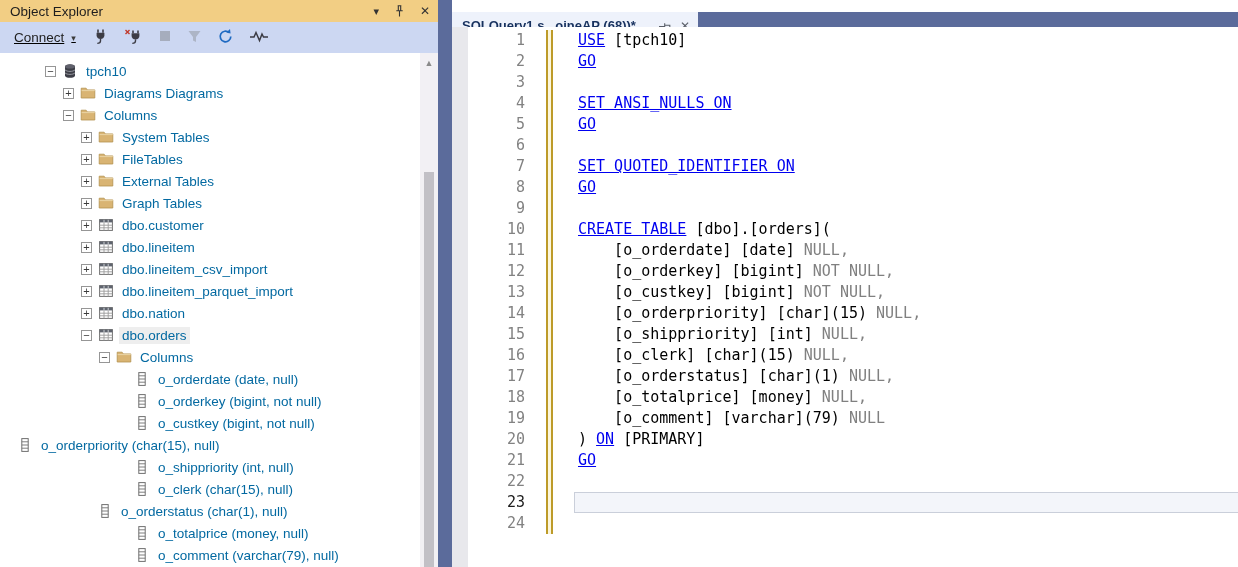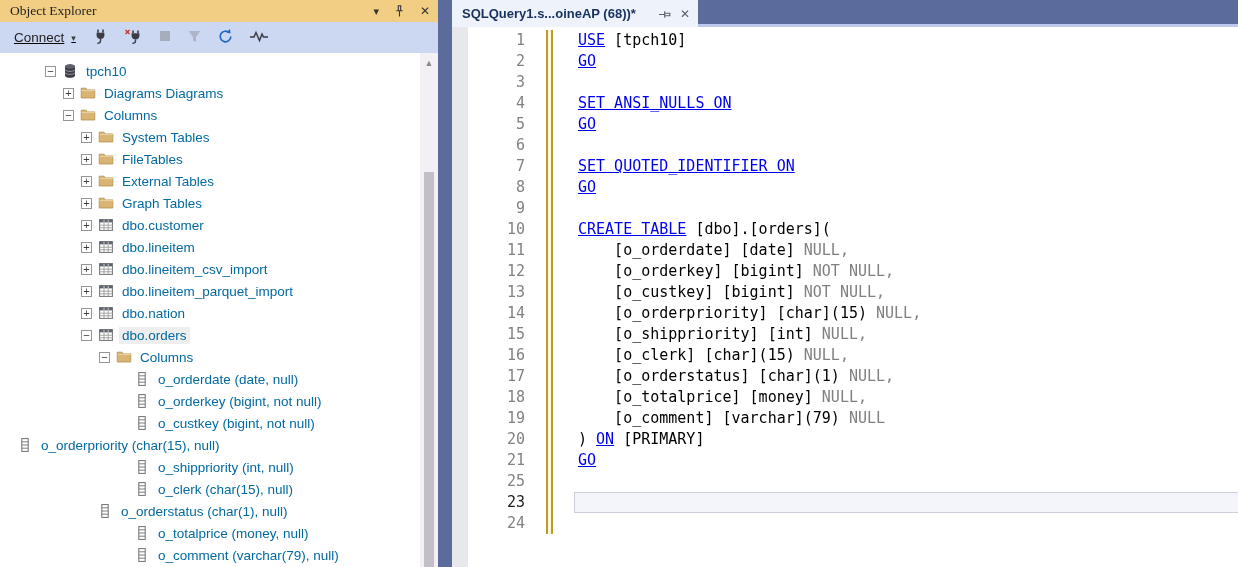--- a/index.html
+++ b/index.html
@@ -4,21 +4,21 @@
 <style>
   * { margin:0; padding:0; box-sizing:border-box; }
   html,body { width:1238px; height:567px; overflow:hidden; }
   body { font-family:"Liberation Sans", sans-serif; background:#fff; position:relative; }
 
   .app { position:absolute; inset:0; }
 
   
   .oe { position:absolute; left:0; top:0; width:438px; height:567px; background:#fff; }
   .oe-title { position:absolute; left:0; top:0; width:438px; height:22px; background:#f2ce84;
-              display:flex; align-items:center; padding:0 8px 0 10px;font-family:Liberation Serif, serif; }
+              display:flex; align-items:center; padding:0 8px 0 10px; }
   .oe-title-text { font-size:13.5px; color:#1e1e1e; flex:1 1 auto; }
   .oe-title-icons { display:flex; align-items:center; gap:15px; }
   .oe-title-icons .ticon-btn { color:#333; font-size:11px; line-height:1; cursor:default; display:flex; align-items:center; }
 
   .oe-toolbar { position:absolute; left:0; top:22px; width:438px; height:31px; background:#ccd7f2;
                 display:flex; align-items:center; padding-left:10px; gap:9px;text-decoration:underline; }
   .connect-btn { display:flex; align-items:center; gap:7px; font-size:13.5px; color:#1e1e1e;
                  background:transparent; border:none; padding:2px 4px; font-family:inherit; }
   .connect-btn .chev { font-size:9px; color:#3a3a3a; }
   .tb-btn { background:transparent; border:none; padding:2px 3px; display:flex; align-items:center; }
@@ -38,21 +38,21 @@
   .oe-scrollbar { position:absolute; left:420px; top:53px; width:18px; bottom:0; background:#f2f0f4; }
   .sb-arrow { position:absolute; left:0; top:4px; width:18px; text-align:center;
               font-size:9px; color:#8a8a8a; line-height:12px; }
   .sb-thumb { position:absolute; left:4px; width:10px; top:119px; bottom:0; background:#c2c0c6; }
 
   
   .splitter { position:absolute; left:438px; top:0; width:14px; height:567px; background:#5b6b9b; }
 
   
   .editor { position:absolute; left:452px; top:0; width:786px; height:567px; background:#fff; }
-  .tab-strip { position:absolute; left:0; top:0; width:786px; height:27px; background:#5b6b9b; }
+  .tab-strip { position:absolute; left:0; top:12px; width:786px; height:27px; background:#5b6b9b; }
   .tab-underline { position:absolute; left:0; bottom:0; width:786px; height:3px; background:#bcc8ec; }
   .tab { position:absolute; left:0; top:0; height:27px; width:246px; background:#eef2fb;
          display:flex; align-items:center; padding:0 8px 0 10px; }
   .tab-title { font-size:13px; font-weight:bold; color:#17315e; flex:1 1 auto; white-space:nowrap; }
   .tab-pin { width:14px; height:14px; display:flex; align-items:center; justify-content:center;
              transform:rotate(90deg); margin-right:8px; }
   .tab-close { color:#5a5f68; font-size:12px; line-height:1; }
 
   .editor-body { position:absolute; left:0; top:27px; width:786px; bottom:0; background:#fff; }
   .indicator-margin { position:absolute; left:0; top:0; width:16px; height:100%; background:#e8e8ec; }
@@ -460,21 +460,21 @@
           <div class="ln">12</div>
           <div class="ln">13</div>
           <div class="ln">14</div>
           <div class="ln">15</div>
           <div class="ln">16</div>
           <div class="ln">17</div>
           <div class="ln">18</div>
           <div class="ln">19</div>
           <div class="ln">20</div>
           <div class="ln">21</div>
-          <div class="ln">25</div>
+          <div class="ln">22</div>
           <div class="ln cur">23</div>
           <div class="ln">24</div>
         </div>
       <div class="code" id="code">
           <div class="cl"><span class="kw">USE</span><span class="id"> [tpch10]</span></div>
           <div class="cl"><span class="kw">GO</span></div>
           <div class="cl"></div>
           <div class="cl"><span class="kw">SET ANSI_NULLS ON</span></div>
           <div class="cl"><span class="kw">GO</span></div>
           <div class="cl"></div>

